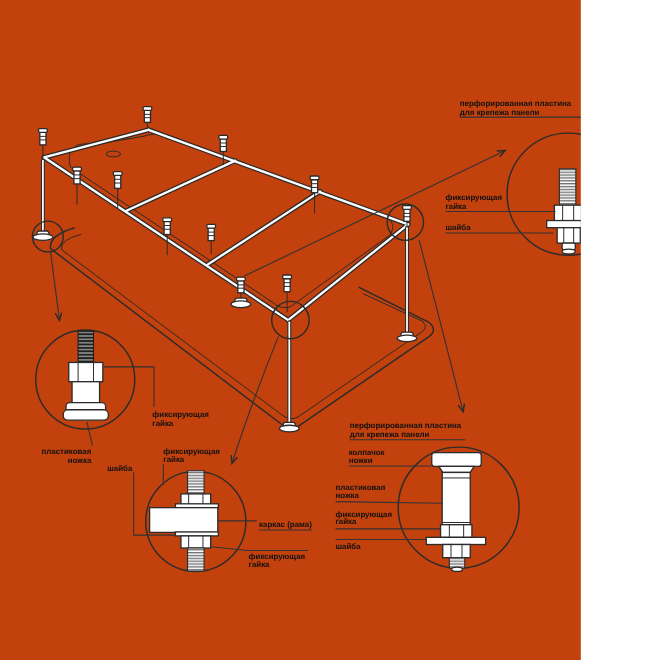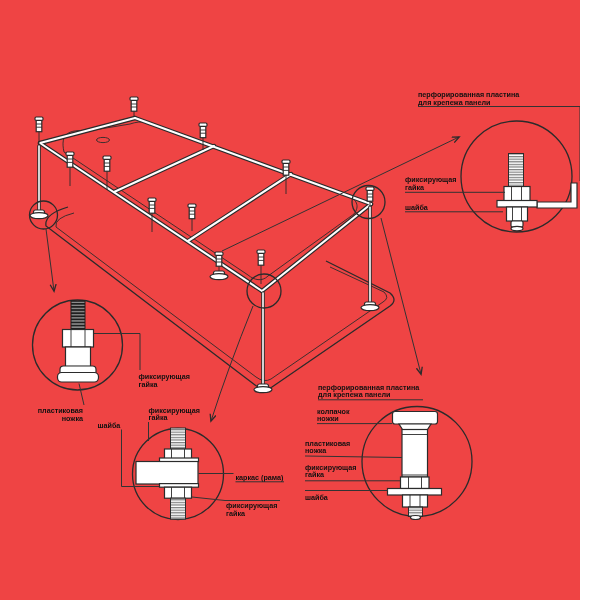--- a/index.html
+++ b/index.html
@@ -1,16 +1,16 @@
 <!DOCTYPE html>
 <html><head>
 <meta charset="utf-8">
 <style>
   html,body{margin:0;padding:0;background:#fff;}
-  .stage{width:580px;height:600px;background:#ef4444;position:relative;overflow:hidden;text-align:center;}
+  .stage{width:528px;height:600px;background:#c2410c;position:relative;overflow:hidden;text-align:center;}
   svg{display:block;}
   .tube-o{stroke:#2b2b2b;stroke-width:4.4;fill:none;stroke-linecap:round;}
   .tube-i{stroke:#ffffff;stroke-width:2.1;fill:none;stroke-linecap:round;}
   .leg-o{stroke:#2b2b2b;stroke-width:3.6;fill:none;stroke-linecap:round;}
   .leg-i{stroke:#ffffff;stroke-width:1.6;fill:none;stroke-linecap:round;}
   .ln{stroke:#2b2b2b;stroke-width:1.3;fill:none;}
   .thin{stroke:#2b2b2b;stroke-width:0.9;fill:none;}
   .part{fill:#ffffff;stroke:#2b2b2b;stroke-width:1.2;}
   .leader{stroke:#333333;stroke-width:1;fill:none;}
   .lbl{font:bold 7.2px "Liberation Sans","DejaVu Sans",sans-serif;fill:#111111;}

